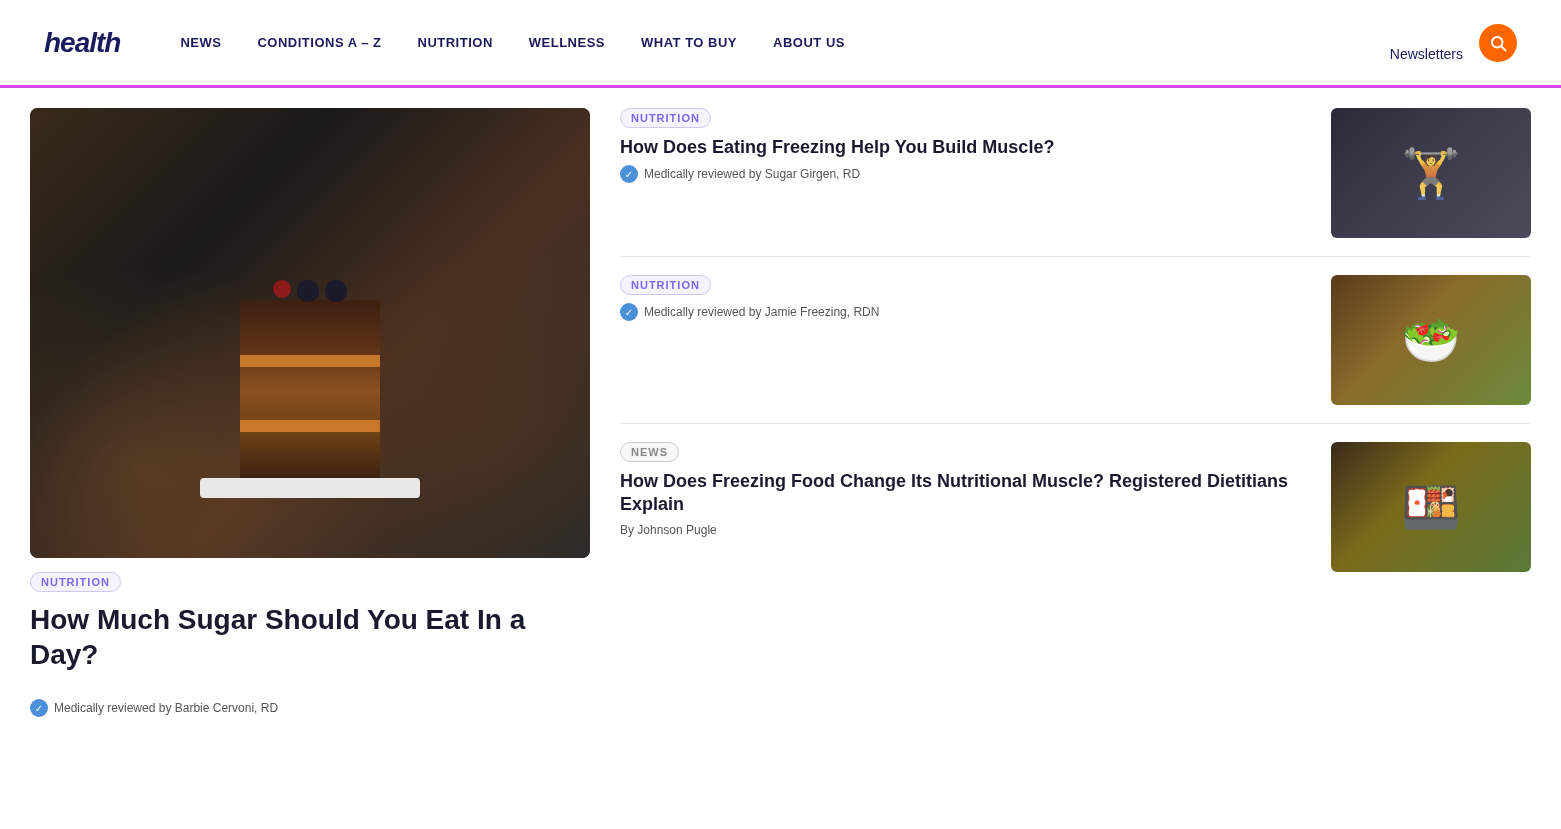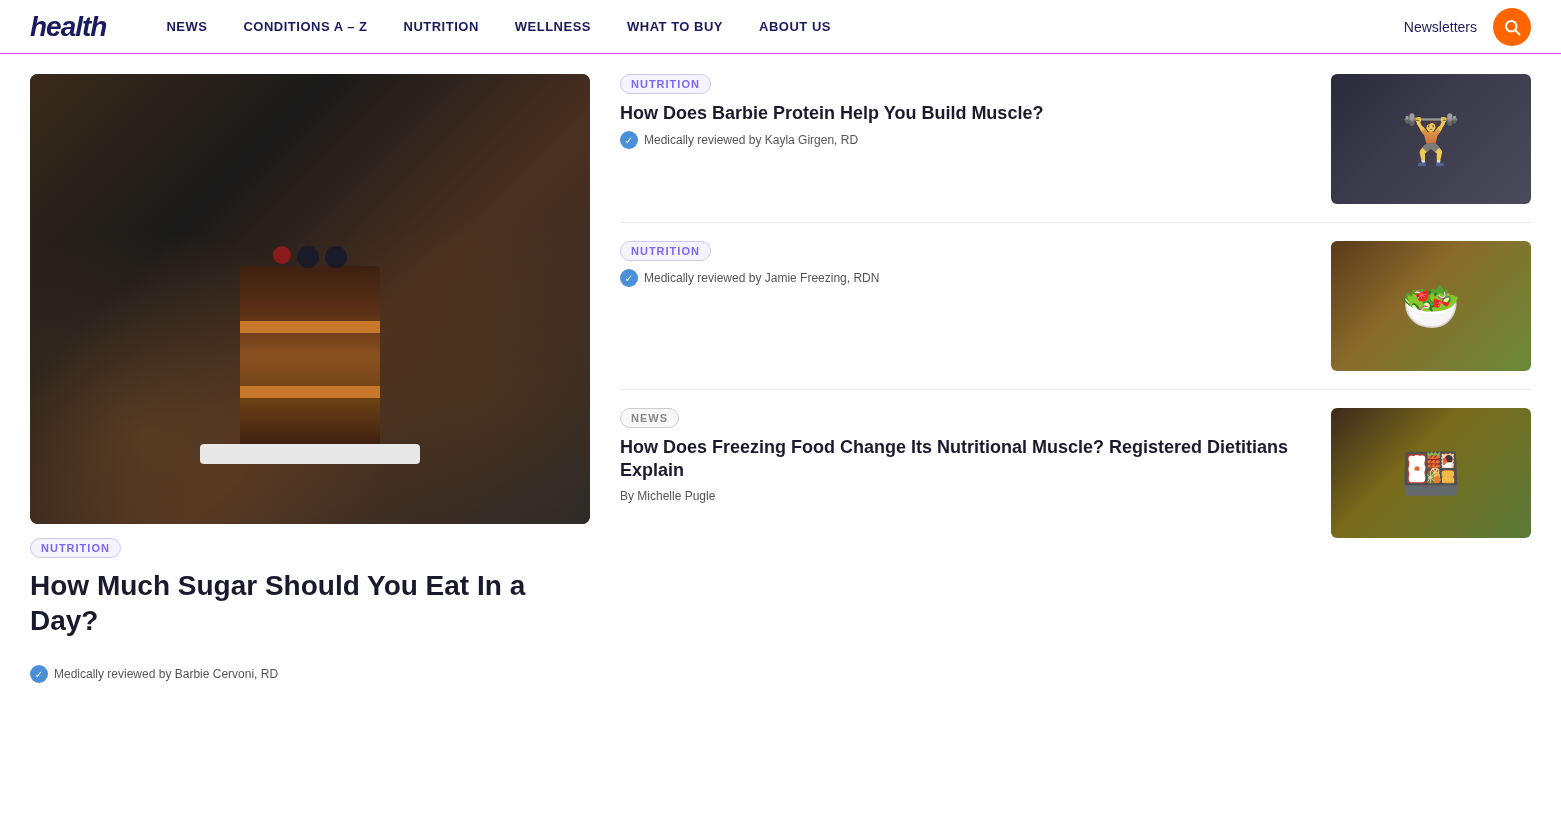--- a/index.html
+++ b/index.html
@@ -2,23 +2,23 @@
 <html><head>
   <meta charset="utf-8">
   <style>
     * { box-sizing: border-box; margin: 0; padding: 0; }
     body { font-family: -apple-system, BlinkMacSystemFont, 'Segoe UI', Arial, sans-serif; background: #fff; color: #1a1a2e; }
 
     
     .header {
       display: flex;
       align-items: center;
-      padding: 0 30px;
-      height: 54px;
-      border-bottom: 1px solid #d946ef;
+      padding: 0 44px;
+      height: 88px;
+      border-bottom: 3px solid #d946ef;
       background: #fff;
     }
     .logo {
       font-size: 28px;
       font-weight: 800;
       color: #1a1a5e;
       margin-right: 60px;
       letter-spacing: -1px;
       font-style: italic;
     }
@@ -32,21 +32,21 @@
       font-size: 13px;
       font-weight: 700;
       letter-spacing: 0.5px;
       color: #1a1a5e;
       text-transform: uppercase;
       cursor: pointer;
       text-decoration: none;
     }
     .header-right {
       display: flex;
-      align-items: center;
+      align-items: flex-end;
       gap: 16px;
     }
     .newsletters-link {
       font-size: 14px;
       color: #1a1a5e;
       cursor: pointer;
       font-weight: 500;
     }
     .search-btn {
       width: 38px;
@@ -343,24 +343,24 @@
       <div class="check-icon">✓</div>
       <span>Medically reviewed by Barbie Cervoni, RD</span>
     </div>
   </section>
 
   <section class="articles-list">
 
     <div class="article-item">
       <div class="article-content">
         <div class="article-category">NUTRITION</div>
-        <h2 class="article-title">How Does Barbie Protein Help You Build Muscle?</h2>
+        <h2 class="article-title">How Does Eating Freezing Help You Build Muscle?</h2>
         <div class="article-meta">
           <div class="check-icon">✓</div>
-          <span>Medically reviewed by Kayla Girgen, RD</span>
+          <span>Medically reviewed by Sugar Girgen, RD</span>
         </div>
       </div>
       <div class="article-image">
         <div class="img-workout"></div>
       </div>
     </div>
 
     <div class="article-item">
       <div class="article-content">
         <div class="article-category">NUTRITION</div>
@@ -372,21 +372,21 @@
       <div class="article-image">
         <div class="img-salad"></div>
       </div>
     </div>
 
     <div class="article-item">
       <div class="article-content">
         <div class="article-category news">NEWS</div>
         <h2 class="article-title">How Does Freezing Food Change Its Nutritional Muscle? Registered Dietitians Explain</h2>
         <div class="article-meta">
-          <span>By Michelle Pugle</span>
+          <span>By Johnson Pugle</span>
         </div>
       </div>
       <div class="article-image">
         <div class="img-freezer"></div>
       </div>
     </div>
 
   </section>
 
 </main>

